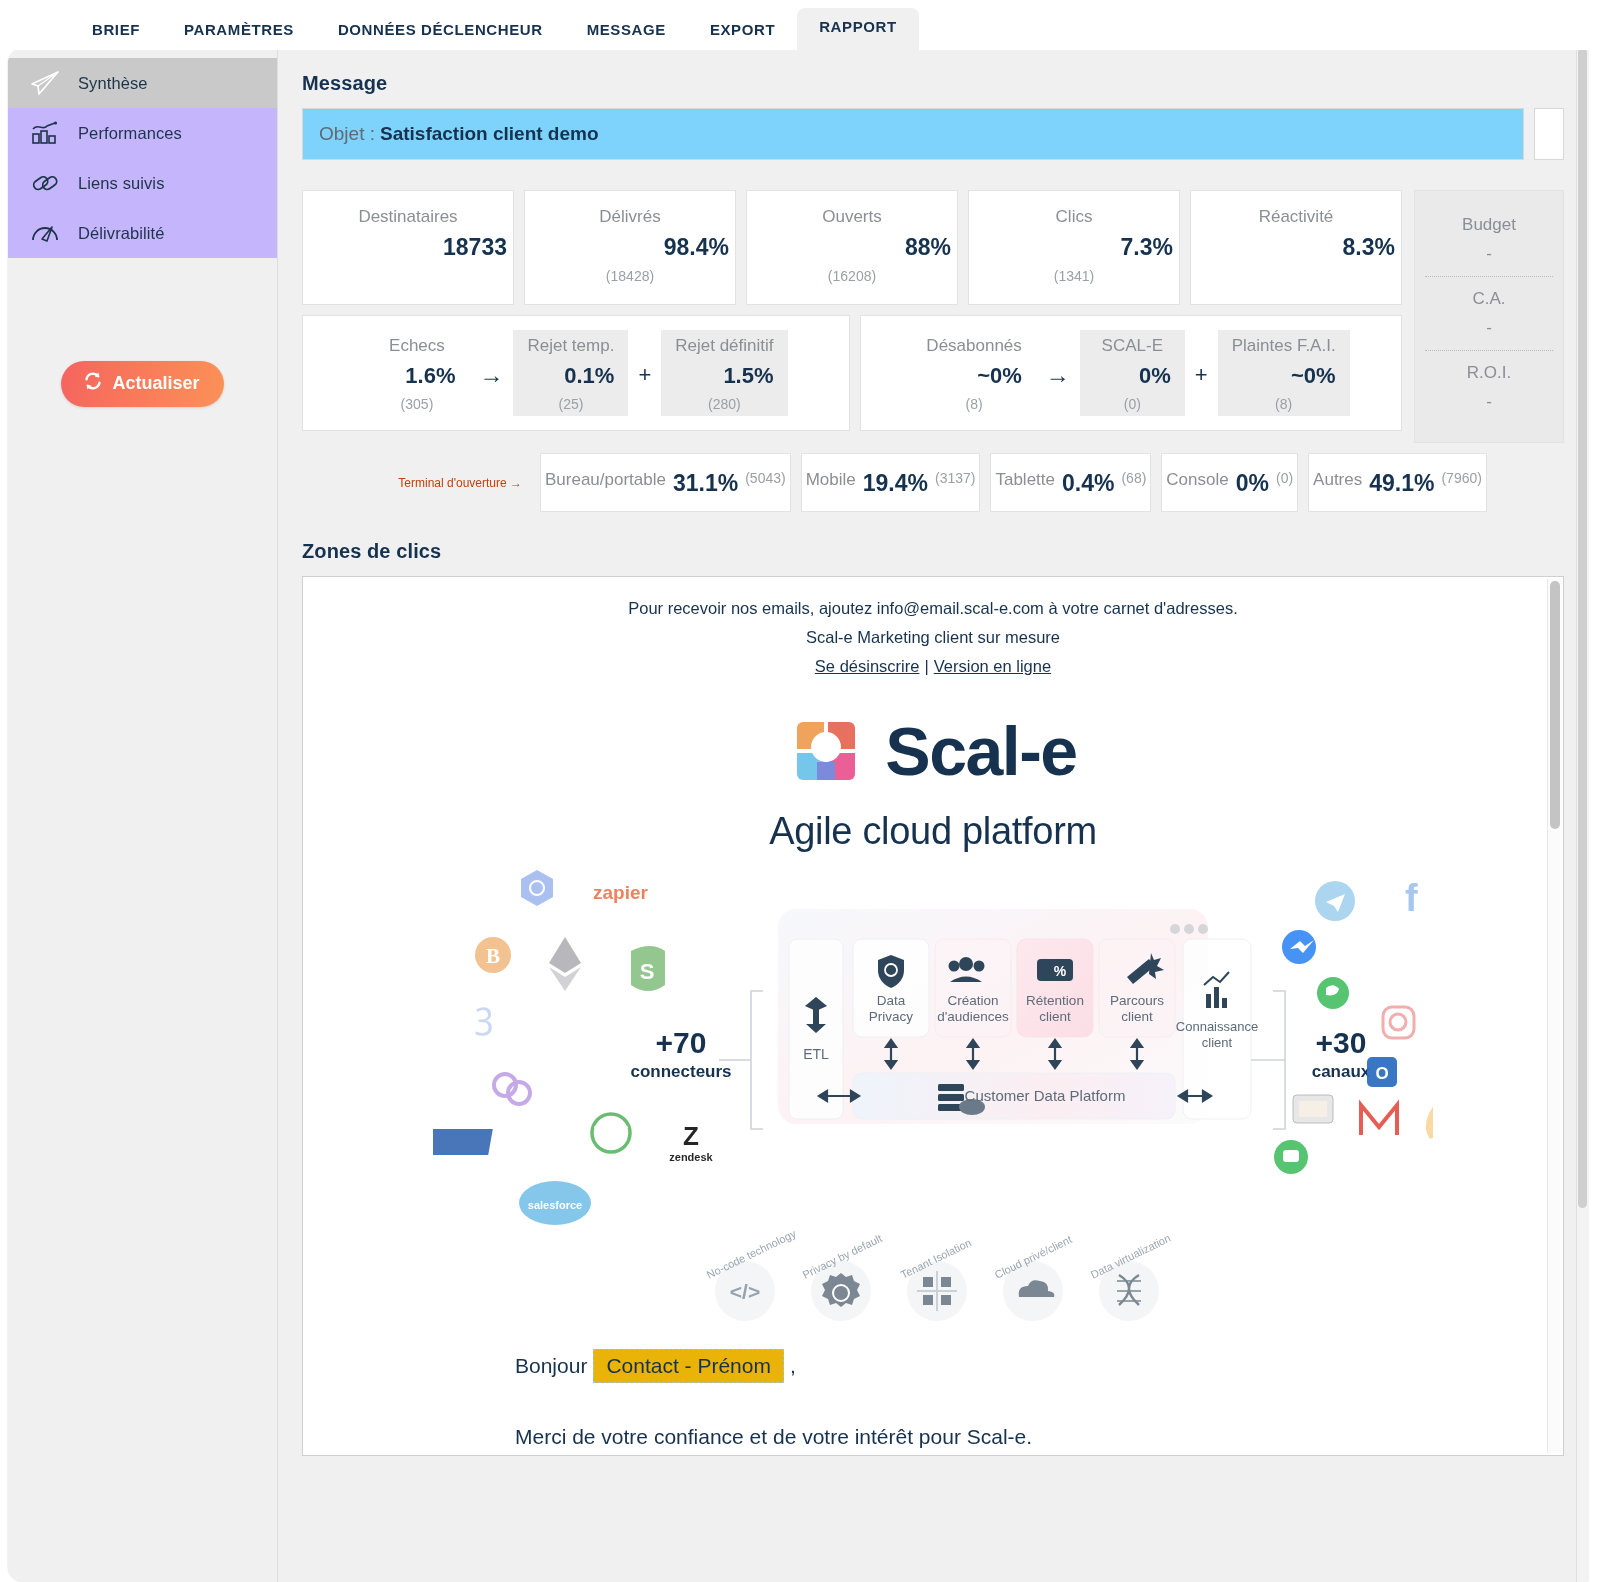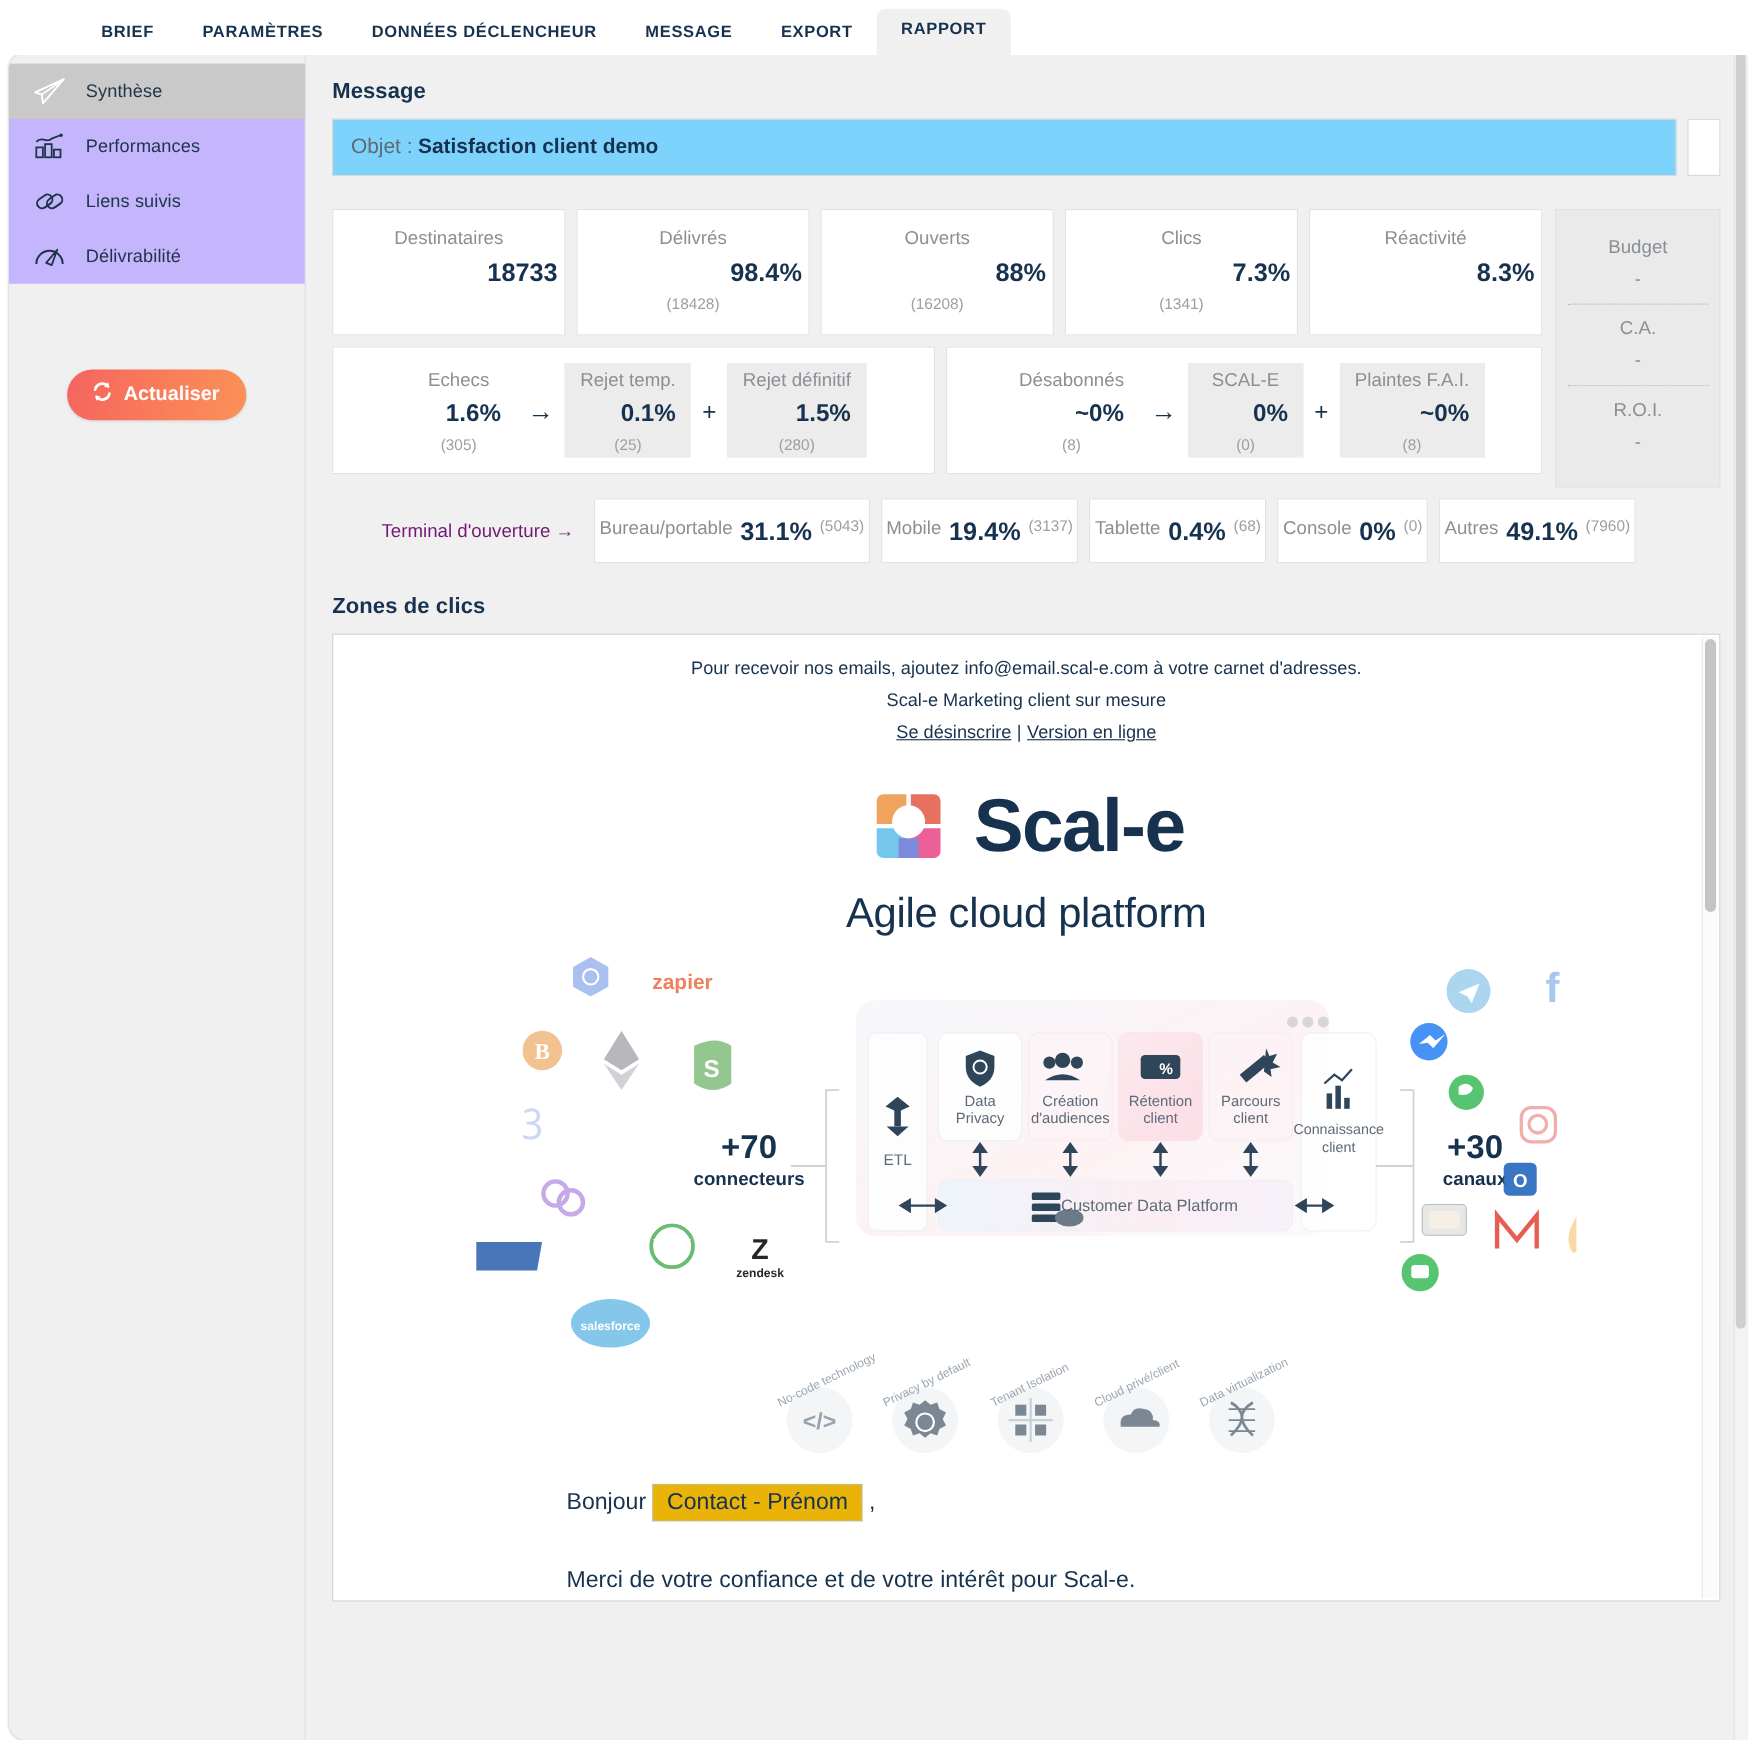--- a/index.html
+++ b/index.html
@@ -82,20 +82,21 @@
   .refresh-btn {
     display: inline-flex; align-items: center; gap: 9px;
     padding: 10px 24px 11px 22px;
     border: none; border-radius: 24px;
     background: linear-gradient(100deg, #f4645f 0%, #f9795a 45%, #fb9158 100%);
     color: #ffffff;
     font-size: 18px; font-weight: 600;
     cursor: pointer;
     font-family: "Liberation Sans", sans-serif;
     box-shadow: 0 1px 3px rgba(0,0,0,.12);
+    margin-top: 25px;
   }
 
   
   .main {
     flex: 1 1 auto;
     padding: 24px 24px 0 24px;
     position: relative;
     overflow: hidden;
   }
   .section-title {
@@ -163,21 +164,21 @@
   }
   .budget-item { padding: 6px 0 12px 0; }
   .budget-item + .budget-item { border-top: 1px dotted #b9b9b9; padding-top: 12px; }
   .budget-label { font-size: 17px; color: #8a8f95; }
   .budget-dash { font-size: 17px; color: #8a8f95; margin-top: 9px; }
 
   
   .term-row { display: flex; gap: 10px; margin-top: 10px; align-items: stretch; }
   .term-label {
     flex: 0 0 228px; display: flex; align-items: center; justify-content: flex-end;
-    font-size: 17px; color: #701a75; padding-right: 8px;
+    font-size: 12px; color: #c2410c; padding-right: 8px;
   }
   .term-card {
     flex: 1 1 0; background: #ffffff; border: 1px solid #e2e2e2;
     text-align: center; padding: 16px 4px 14px 4px;
     display: flex; gap: 7px;
   }
   .term-spacer { flex: 0 0 82px; }
 
   
   .preview-wrap { margin-top: 28px; }

